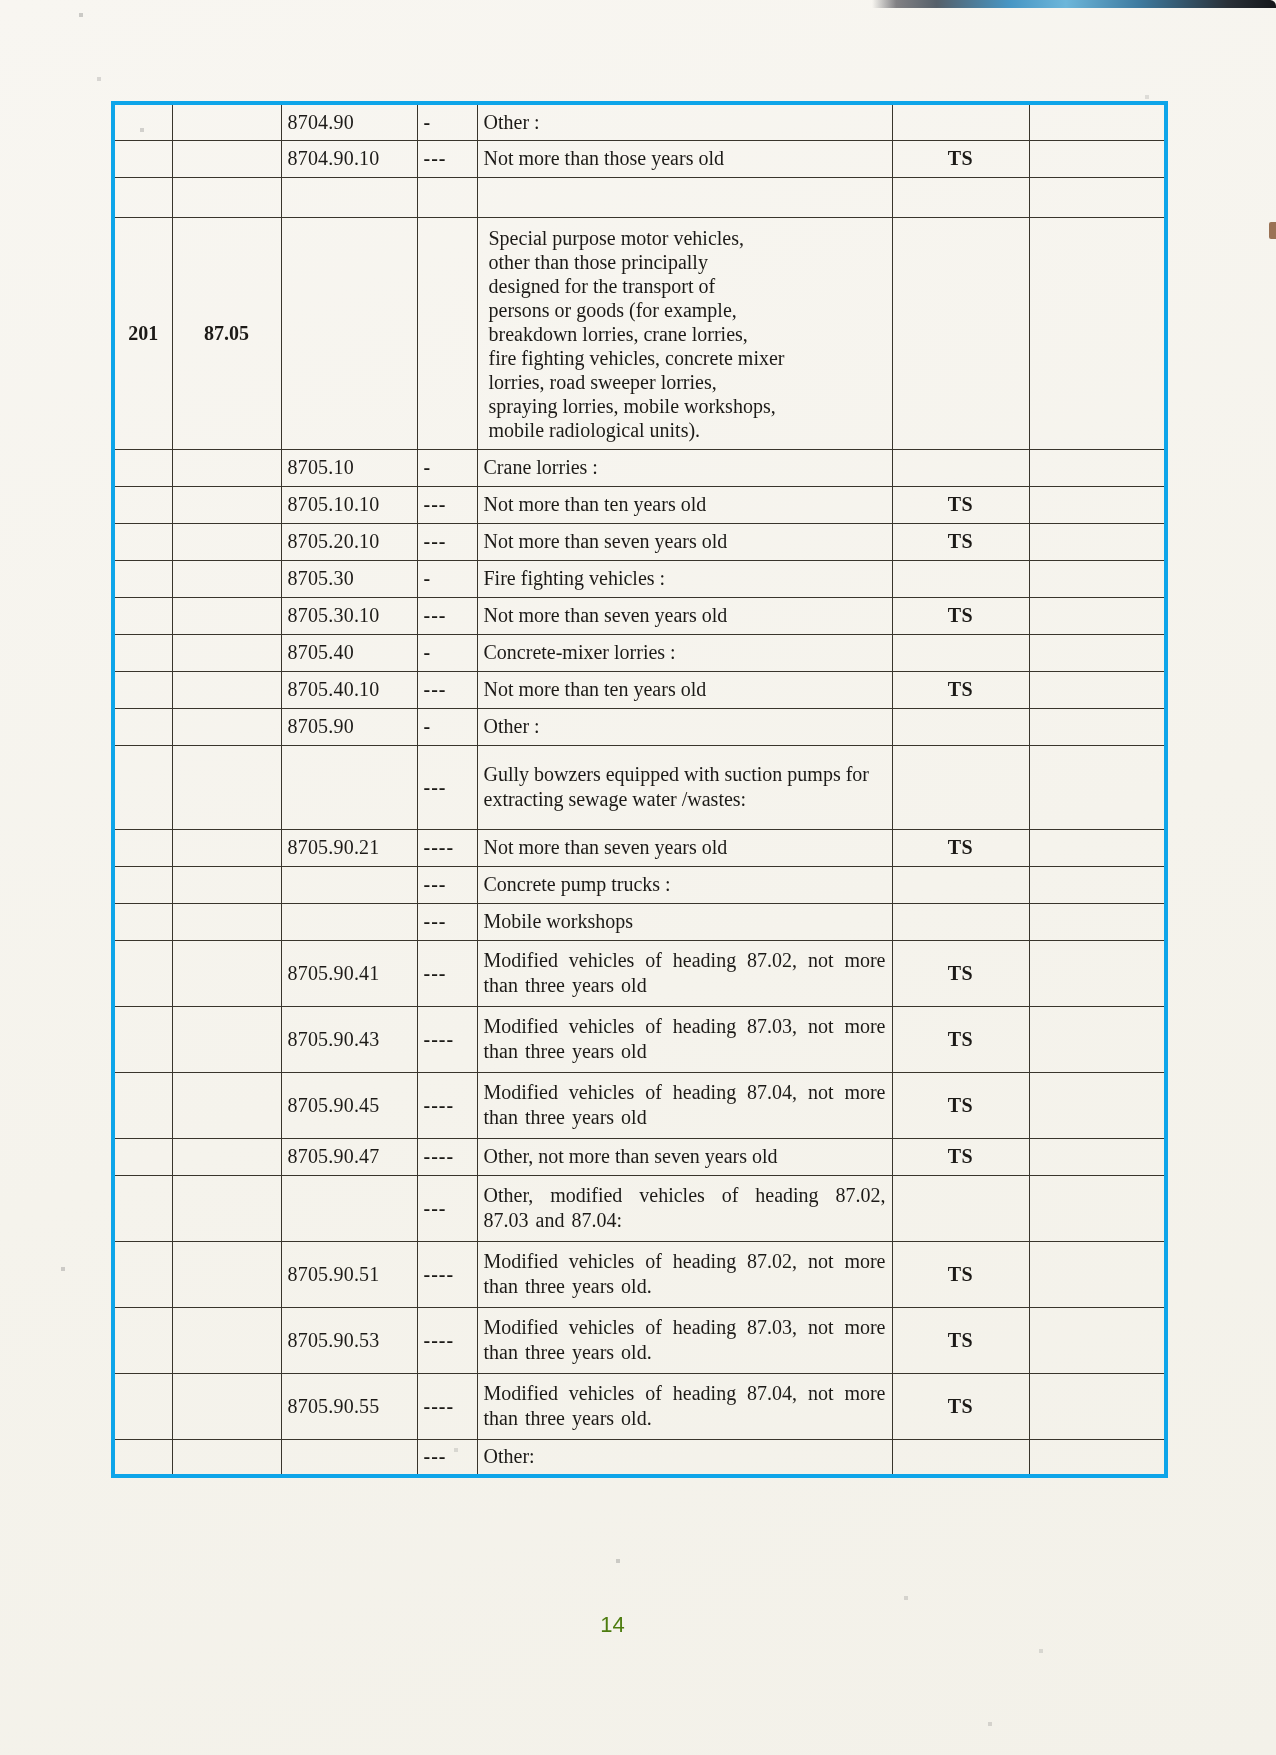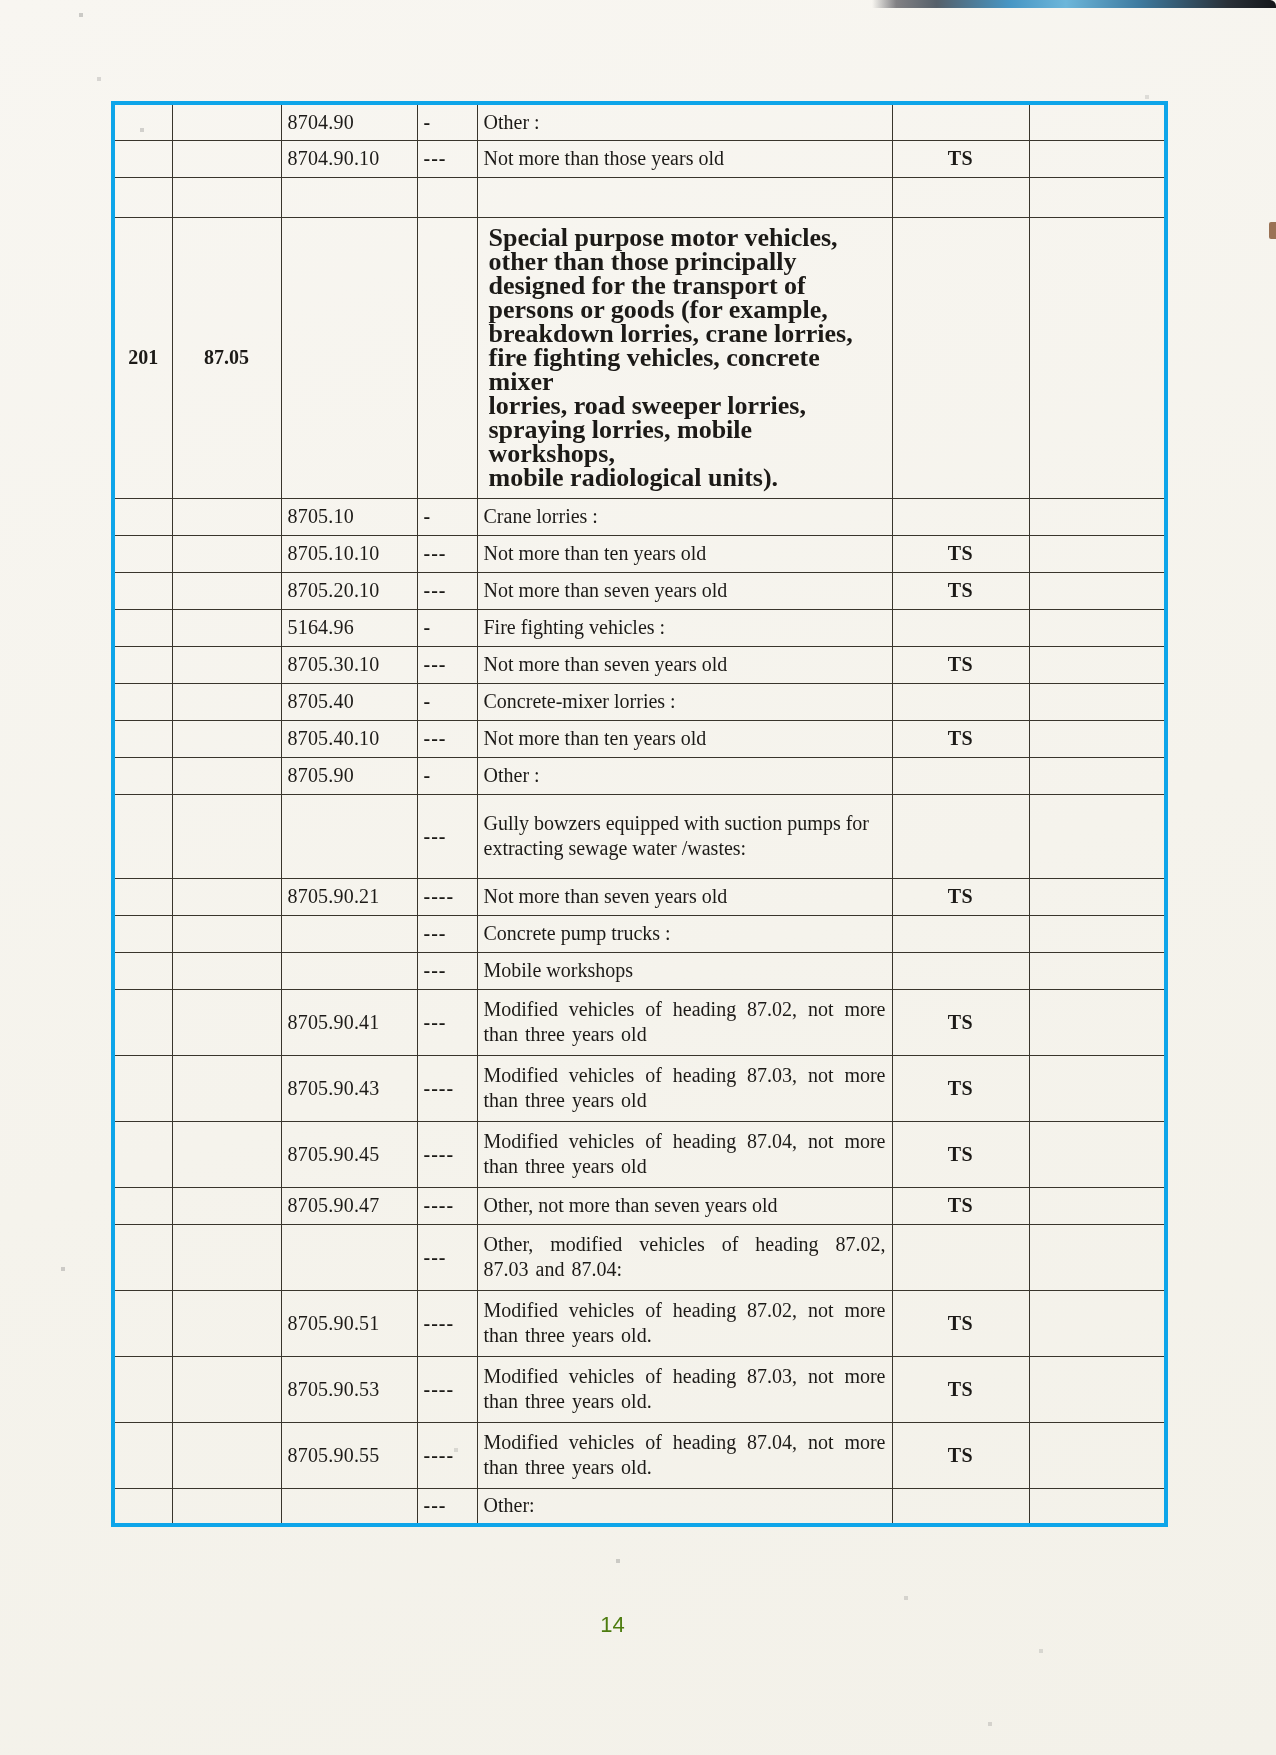--- a/index.html
+++ b/index.html
@@ -71,21 +71,21 @@
   td.c-desc.justify { text-align: justify; word-spacing: 2px; }
   td.c-ts   { text-align: center; font-weight: 700; letter-spacing: .5px; }
 
   tr.r-s     { height: 37px; }
   tr.r-d     { height: 66px; margin-left: 24px; }
   tr.r-g     { height: 84px; }
   tr.r-empty { height: 40px; }
   tr.r-big   { height: 225px; }
   tr.r-big td.c-desc { vertical-align: top; padding: 8px 36px 6px 11px; }
   .desc-bold {
-    font-weight: 700; font-size: 26px; line-height: 24px;
+    font-weight: 400; font-size: 20px; line-height: 24px;
     white-space: pre-line; display: inline-block; max-width: 372px;
   }
 
   .page-number {
     position: absolute; top: 1612px; left: 0; width: 1225px;
     text-align: center;
     font-family: "Liberation Sans", "DejaVu Sans", sans-serif;
     font-size: 22px; color: #4d7c0f;
   }
 </style>
@@ -182,21 +182,21 @@
     <td class="c-code">8705.20.10</td>
     <td class="c-dash">---</td>
     <td class="c-desc"><span class="desc-text">Not more than seven years old</span></td>
     <td class="c-ts">TS</td>
     <td class="c-extra"></td>
   </tr>
 
   <tr class="r-s">
     <td class="c-sn"></td>
     <td class="c-hd"></td>
-    <td class="c-code">5164.96</td>
+    <td class="c-code">8705.30</td>
     <td class="c-dash">-</td>
     <td class="c-desc"><span class="desc-text">Fire fighting vehicles :</span></td>
     <td class="c-ts"></td>
     <td class="c-extra"></td>
   </tr>
 
   <tr class="r-s">
     <td class="c-sn"></td>
     <td class="c-hd"></td>
     <td class="c-code">8705.30.10</td>

